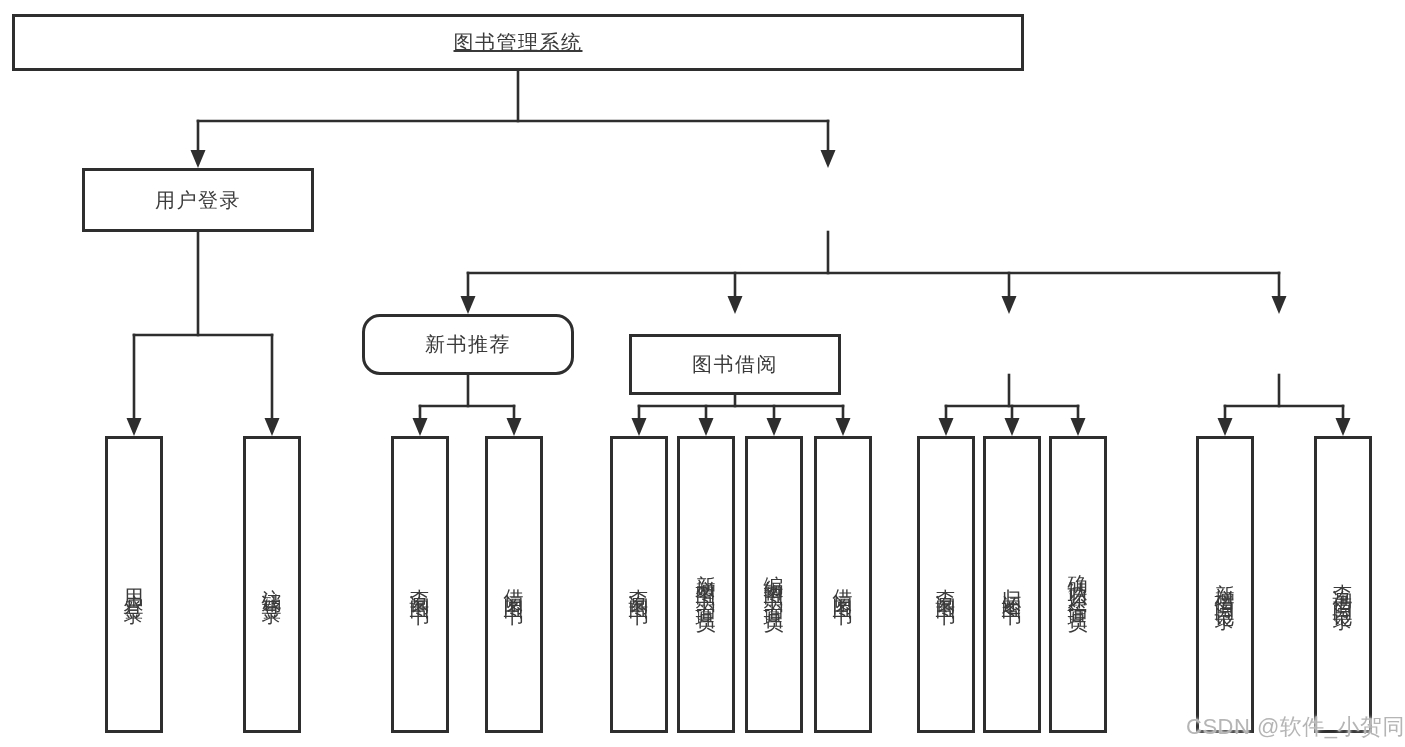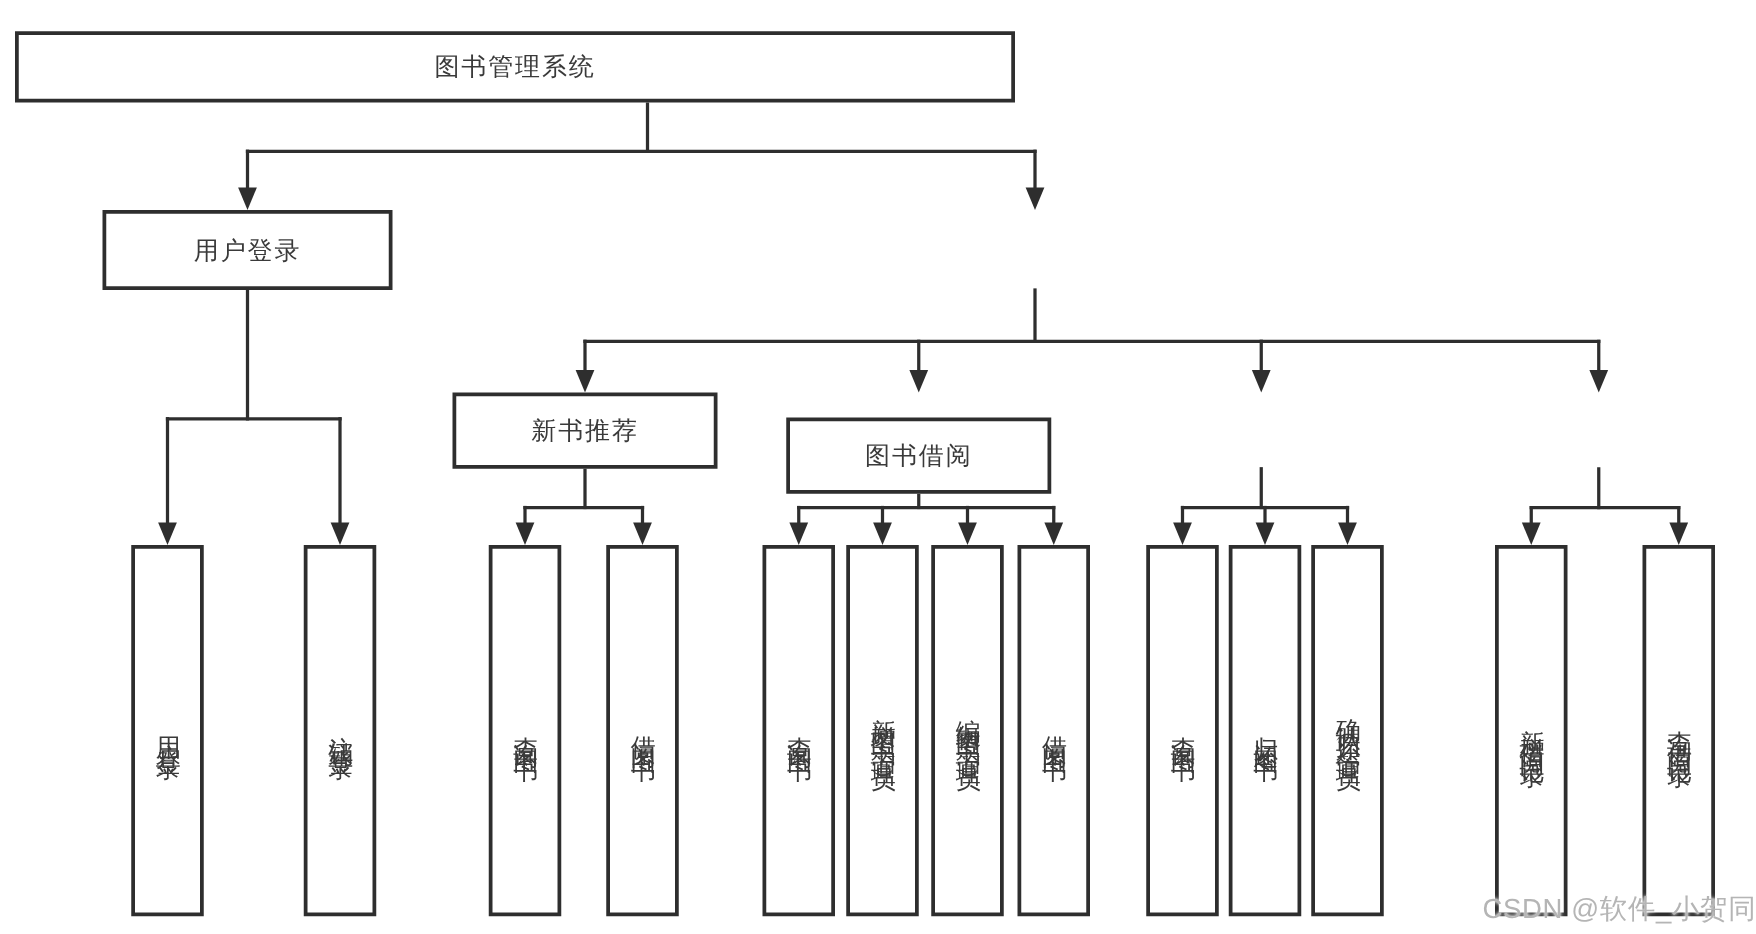--- a/index.html
+++ b/index.html
@@ -116,29 +116,29 @@
       <polygon points="766.5,418 781.5,418 774,436"></polygon>
       <polygon points="835.5,418 850.5,418 843,436"></polygon>
       <polygon points="938.5,418 953.5,418 946,436"></polygon>
       <polygon points="1004.5,418 1019.5,418 1012,436"></polygon>
       <polygon points="1070.5,418 1085.5,418 1078,436"></polygon>
       <polygon points="1217.5,418 1232.5,418 1225,436"></polygon>
       <polygon points="1335.5,418 1350.5,418 1343,436"></polygon>
     </g>
   </svg>
 
-  <div class="box" style="left:12px; top:25px; width:800px; height:57px;">
+  <div class="box" style="left:12px; top:14px; width:1012px; height:57px;text-decoration:underline;">
     <span class="hlabel">图书管理系统</span>
   </div>
 
   <div class="box" style="left:82px; top:168px; width:232px; height:64px;">
     <span class="hlabel">用户登录</span>
   </div>
 
-  <div class="box" style="left:362px; top:314px; width:212px; height:61px;">
+  <div class="box" style="left:362px; top:314px; width:212px; height:61px;border-radius:18px;">
     <span class="hlabel">新书推荐</span>
   </div>
   <div class="box" style="left:629px; top:314px; width:212px; height:61px;margin-top:20px;">
     <span class="hlabel">图书借阅</span>
   </div>
 
   <div class="box" style="left:105px; top:436px; width:58px; height:297px;">
     <span class="vlabel">用户登录</span>
   </div>
   <div class="box" style="left:243px; top:436px; width:58px; height:297px;">

